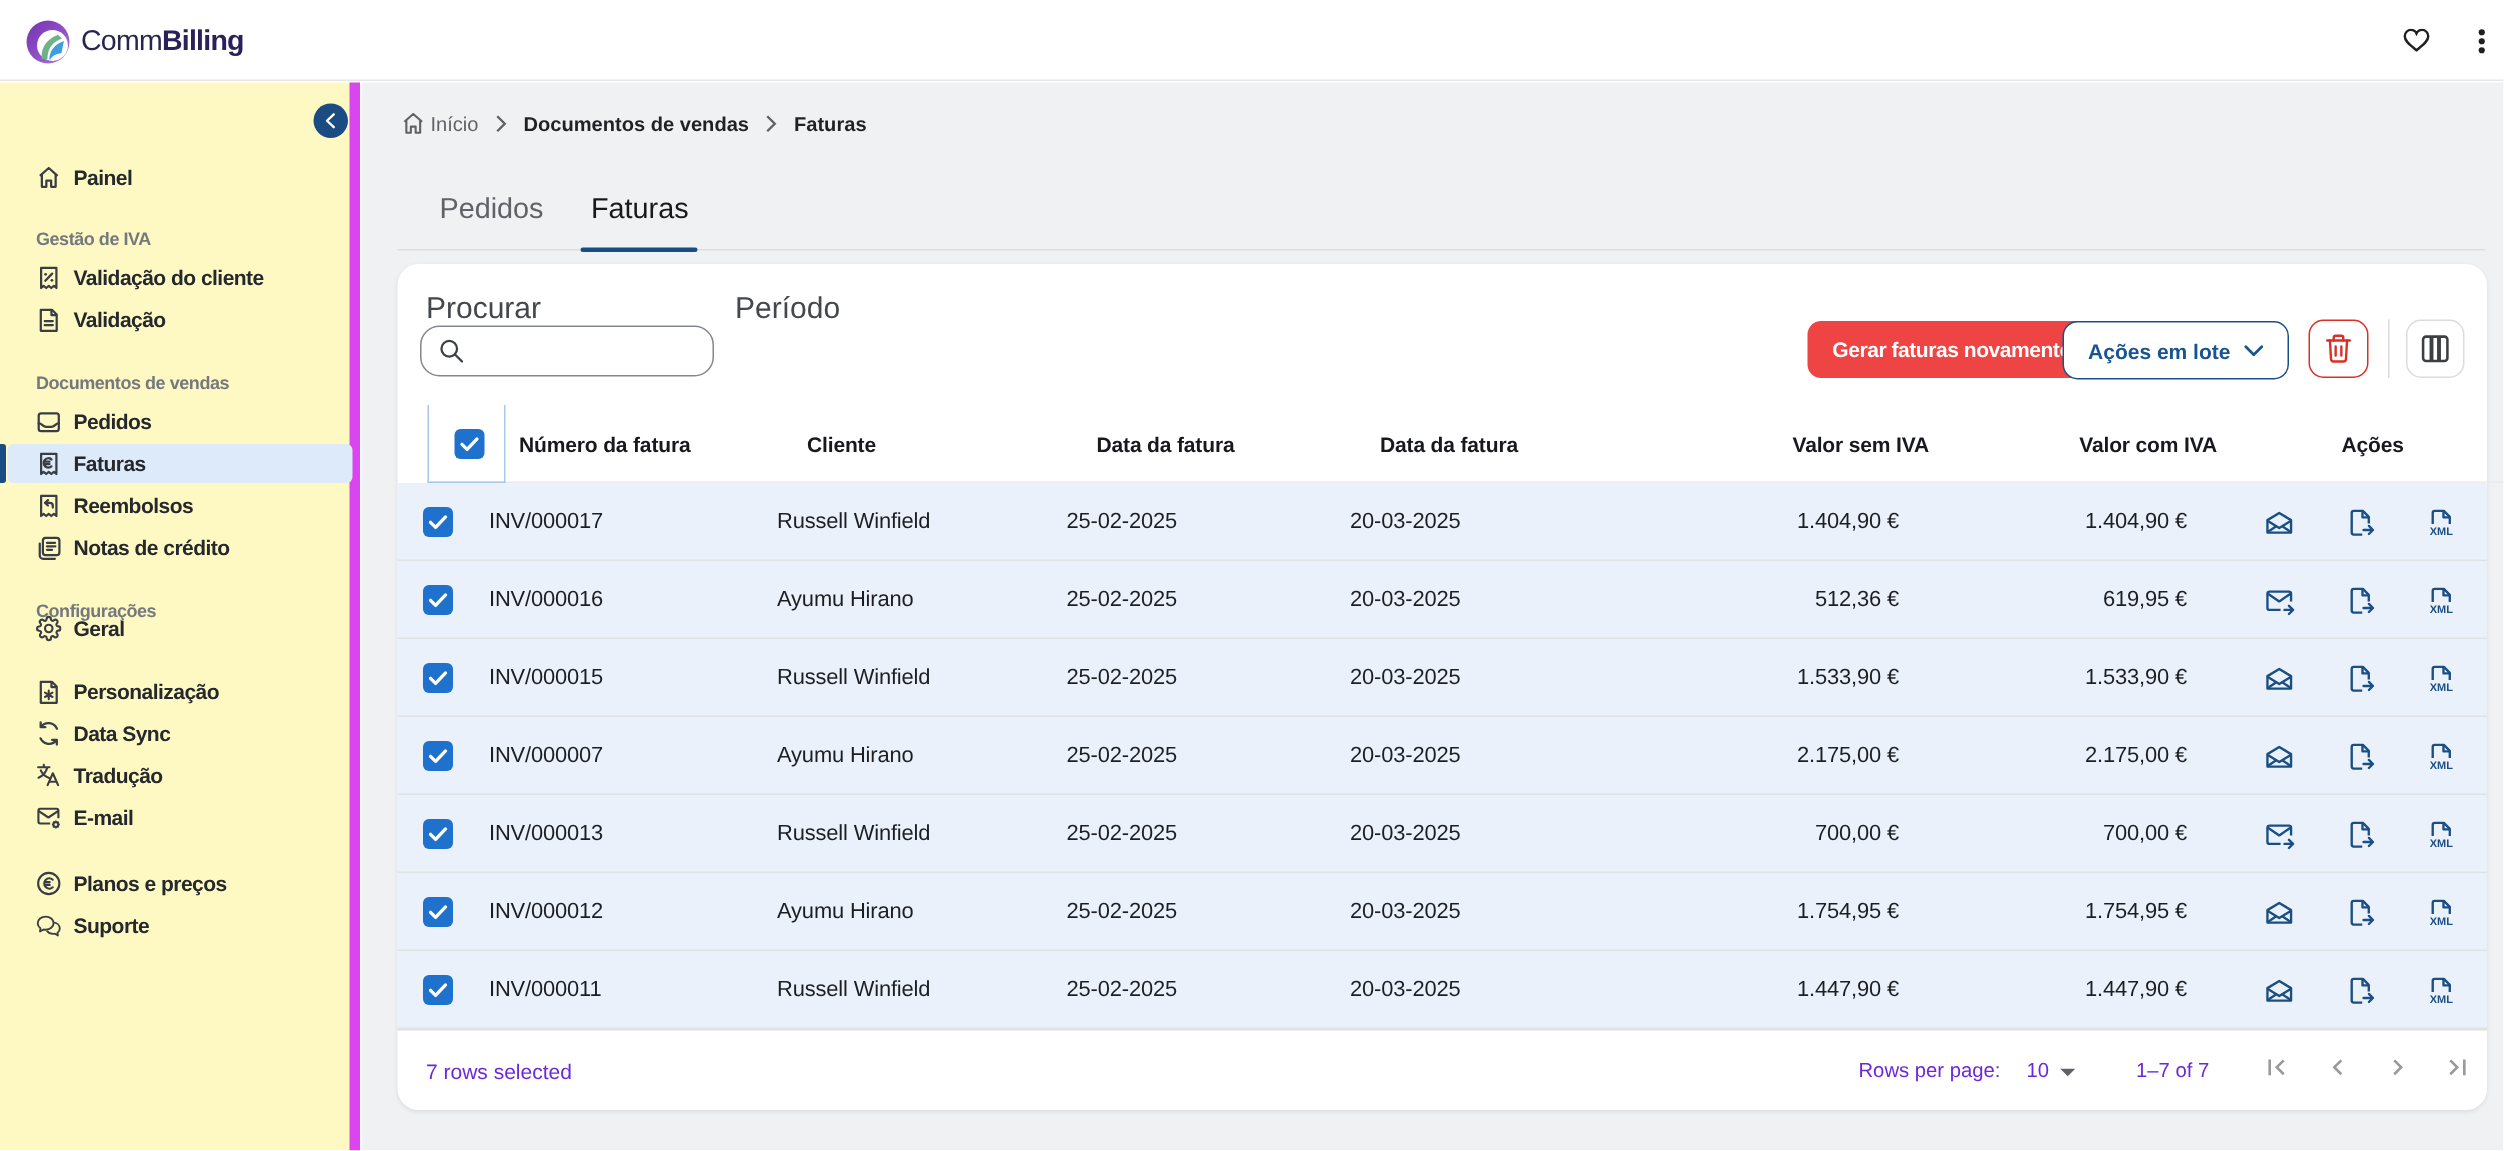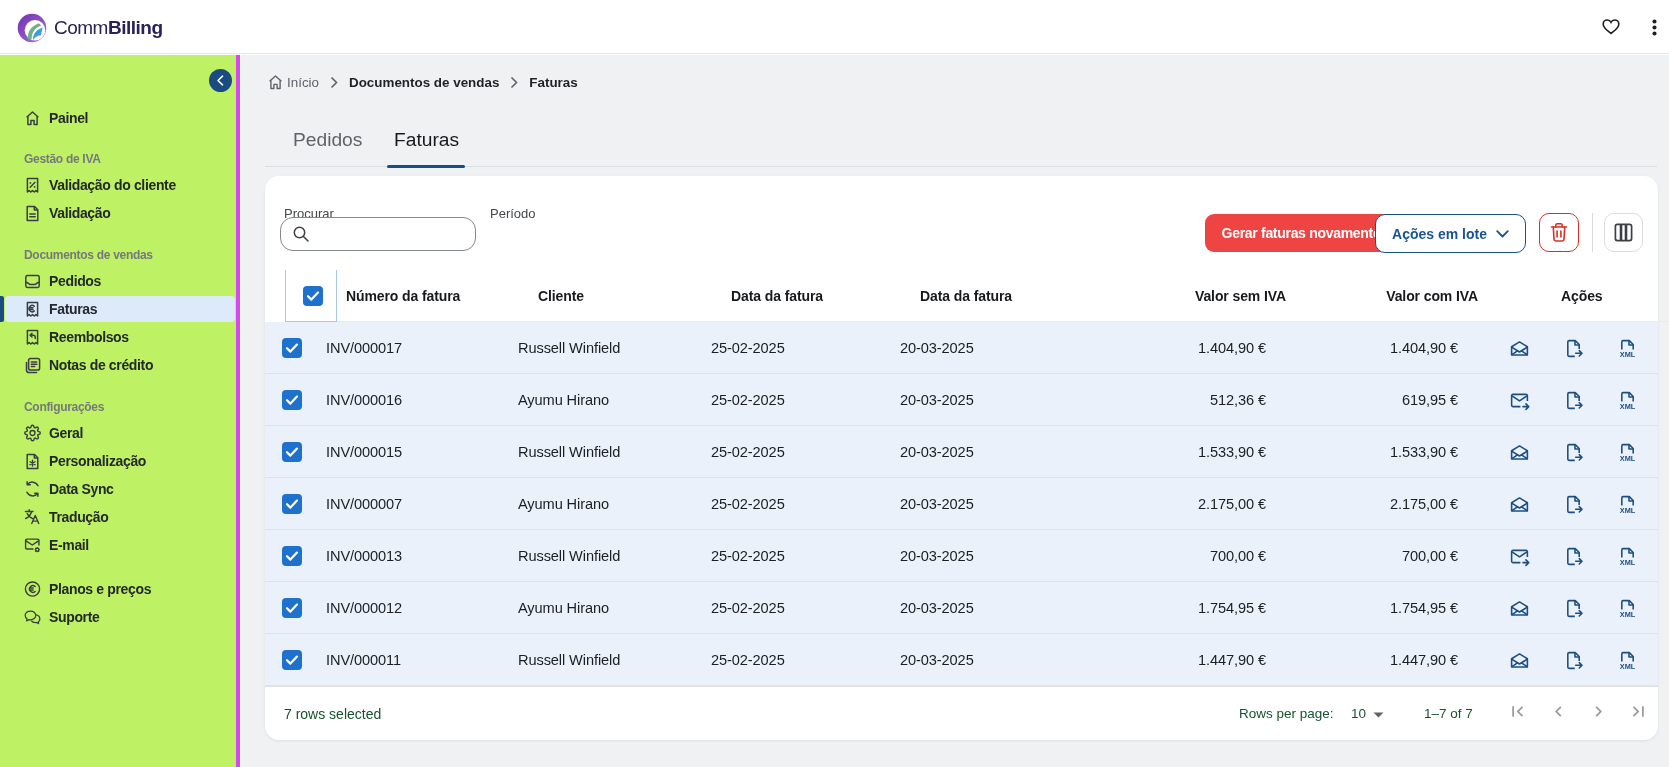--- a/index.html
+++ b/index.html
@@ -10,21 +10,21 @@
 
 #topbar { position:absolute; left:0; top:0; width:1669px; height:54px; background:#fff; border-bottom:1px solid #e6e6e6; z-index:5; }
 #logo { position:absolute; left:17px; top:13px; display:flex; align-items:center; }
 #logo svg { display:block; }
 #logotext { margin-left:7px; font-size:19px; letter-spacing:-0.5px; color:#28254f; }
 #logotext b { color:#2b2059; font-weight:700; }
 #tb-heart { position:absolute; left:1602px; top:19px; }
 #tb-dots { position:absolute; left:1652px; top:18.5px; }
 
 
-#sidebar { position:absolute; left:0; top:55px; width:240px; height:712px; background:#bef264; border-right:4px solid #d946ef; z-index:4; }
+#sidebar { position:absolute; left:0; top:55px; width:240px; height:712px; background:#fef9c3; border-right:7px solid #d946ef; z-index:4; }
 #collapse { position:absolute; left:209px; top:14px; width:23px; height:23px; border-radius:50%; background:#1b4b83; display:flex; align-items:center; justify-content:center; z-index:6; }
 .navlist { position:absolute; left:0; top:0; width:239px; }
 .navitem { position:absolute; left:5px; width:230px; height:26px; display:flex; align-items:center; border-radius:4px; }
 .navitem .nico { width:17px; height:17px; margin-left:19px; flex:none; display:flex; align-items:center; justify-content:center; }
 .navitem .nlab { margin-left:8px; font-size:14px; letter-spacing:-0.35px; font-weight:700; color:#25282d; white-space:nowrap; }
 .navsec { position:absolute; left:24px; font-size:12px; letter-spacing:-0.3px; font-weight:700; color:#75797e; white-space:nowrap; }
 .navitem.sel { background:#dceafa; }
 .navitem.sel::before { content:""; position:absolute; left:-5px; top:0; width:4px; height:26px; background:#1b4b83; border-radius:0 2px 2px 0; }
 
 
@@ -40,21 +40,21 @@
 #tabs { position:absolute; left:24px; top:56px; width:1392px; height:56px; border-bottom:1px solid #dcdde0; }
 .tab { position:absolute; top:18px; font-size:19.2px; }
 #tab1 { left:28px; color:#5f6368; }
 #tab2 { left:129px; color:#17191c; }
 #tabline { position:absolute; left:122px; bottom:-2px; width:78px; height:3.5px; background:#174e84; border-radius:2px; }
 
 
 #card { position:absolute; left:24px; top:121px; width:1393px; height:564px; background:#fff; border-radius:14px; box-shadow:0 1px 3px rgba(0,0,0,0.08); }
 
 
-.flabel { position:absolute; font-size:13px; color:#44474c;margin-top:11px; }
+.flabel { position:absolute; font-size:20px; color:#44474c; }
 #lab-proc { left:19px; top:19px; }
 #lab-per { left:225px; top:19px; }
 #inp-search { position:absolute; left:15px; top:41px; width:196px; height:34px; border:1px solid #83878e; border-radius:13px; background:#fff; display:flex; align-items:center; }
 #inp-search svg { margin-left:11px; }
 #inp-period { position:absolute; left:225px; top:41px; width:189px; height:34px; border:1px solid #83878e; border-radius:16px; background:#fff; display:flex; align-items:center; font-size:12.7px; letter-spacing:-0.1px; color:#1f2023; }
 #inp-period .ptxt { margin-left:13px; letter-spacing:0px; white-space:nowrap; }
 #inp-period svg { margin-left:auto; margin-right:11px; flex:none; }
 
 #btn-gerar { position:absolute; left:940px; top:38px; width:192px; height:38px; background:#ef4444; border:none; border-radius:9px; color:#fff; font-size:14px; letter-spacing:-0.3px; font-weight:700; font-family:"Liberation Sans",sans-serif; }
 #btn-acoes { position:absolute; left:1110px; top:38px; width:151px; height:39px; background:#fff; border:1.4px solid #1b4f88; border-radius:10px; color:#185492; font-size:14px; font-weight:700; font-family:"Liberation Sans",sans-serif; display:flex; align-items:center; justify-content:center; }
@@ -74,21 +74,21 @@
 .cbox svg { position:absolute; left:2px; top:2px; }
 .drow { background:#eaf1fb; border-bottom:1px solid #e0e2e6; }
 .dcell { position:absolute; top:0; height:52px; display:flex; align-items:center; font-size:14.6px; letter-spacing:-0.1px; color:#1c1e21; }
 .r { justify-content:flex-end; }
 .c-num { left:61px; } .c-cli { left:253px; } .c-d1 { left:446px; } .c-d2 { left:635px; }
 .c-v1 { left:811px; width:190px; } .c-v2 { left:1003px; width:190px; }
 .acticons { position:absolute; left:1242px; top:14px; display:flex; }
 .acticons .ai { width:24px; height:24px; margin-right:30px; display:flex; align-items:center; justify-content:center; }
 
 
-#tfoot { position:absolute; left:0; top:510px; width:1393px; height:53px; border-top:1px solid #e0e0e0; font-size:13.5px; color:#14532d; }
+#tfoot { position:absolute; left:0; top:510px; width:1393px; height:53px; border-top:1px solid #e0e0e0; font-size:13.5px; color:#6d28d9; }
 #sel-count { position:absolute; left:19px; top:19px; font-size:14px; }
 #rpp { position:absolute; left:974px; top:19px; }
 #rpp-val { position:absolute; left:1086px; top:19px; }
 #rpp-caret { position:absolute; left:1108px; top:25px; }
 #range { position:absolute; left:1159px; top:19px; }
 .pgico { position:absolute; top:14px; }
 </style>
 </head>
 <body>
 <div id="page">
@@ -193,21 +193,21 @@
           <span class="nico">
             <svg width="17" height="17" viewBox="0 0 17 17" fill="none" stroke="#3a3e44" stroke-width="1.5" stroke-linejoin="round">
               <rect x="4.6" y="1.5" width="11" height="11.6" rx="1.8"></rect>
               <path d="M12.6 15.5 H4.7 A2.2 2.2 0 0 1 2.5 13.3 V5.4" stroke-linecap="round"></path>
               <path d="M7.3 4.9 H12.7 M7.3 7.2 H12.9 M7.3 9.5 H10.7" stroke-linecap="round"></path>
             </svg>
           </span>
           <span class="nlab">Notas de crédito</span>
         </div>
         <div class="navsec" style="top:345px">Configurações</div>
-        <div class="navitem" style="top:365px">
+        <div class="navitem" style="top:351px">
           <span class="nico">
             <svg width="18" height="18" viewBox="0 0 24 24" fill="none" stroke="#3a3e44" stroke-width="2" stroke-linejoin="round">
               <path d="M12 15.5 A3.5 3.5 0 1 0 12 8.5 A3.5 3.5 0 0 0 12 15.5 Z"></path>
               <path d="M19.4 15 a1.65 1.65 0 0 0 .33 1.82 l.06.06 a2 2 0 1 1 -2.83 2.83 l-.06 -.06 a1.65 1.65 0 0 0 -1.82 -.33 a1.65 1.65 0 0 0 -1 1.51 V21 a2 2 0 0 1 -4 0 v-.09 A1.65 1.65 0 0 0 9 19.4 a1.65 1.65 0 0 0 -1.82 .33 l-.06 .06 a2 2 0 1 1 -2.83 -2.83 l.06 -.06 a1.65 1.65 0 0 0 .33 -1.82 a1.65 1.65 0 0 0 -1.51 -1 H3 a2 2 0 0 1 0 -4 h.09 A1.65 1.65 0 0 0 4.6 9 a1.65 1.65 0 0 0 -.33 -1.82 l-.06 -.06 a2 2 0 1 1 2.83 -2.83 l.06 .06 a1.65 1.65 0 0 0 1.82 .33 H9 a1.65 1.65 0 0 0 1 -1.51 V3 a2 2 0 0 1 4 0 v.09 a1.65 1.65 0 0 0 1 1.51 a1.65 1.65 0 0 0 1.82 -.33 l.06 -.06 a2 2 0 1 1 2.83 2.83 l-.06 .06 a1.65 1.65 0 0 0 -.33 1.82 V9 a1.65 1.65 0 0 0 1.51 1 H21 a2 2 0 0 1 0 4 h-.09 a1.65 1.65 0 0 0 -1.51 1 Z"></path>
             </svg>
           </span>
           <span class="nlab">Geral</span>
         </div>
         <div class="navitem" style="top:393px">
           <span class="nico">

